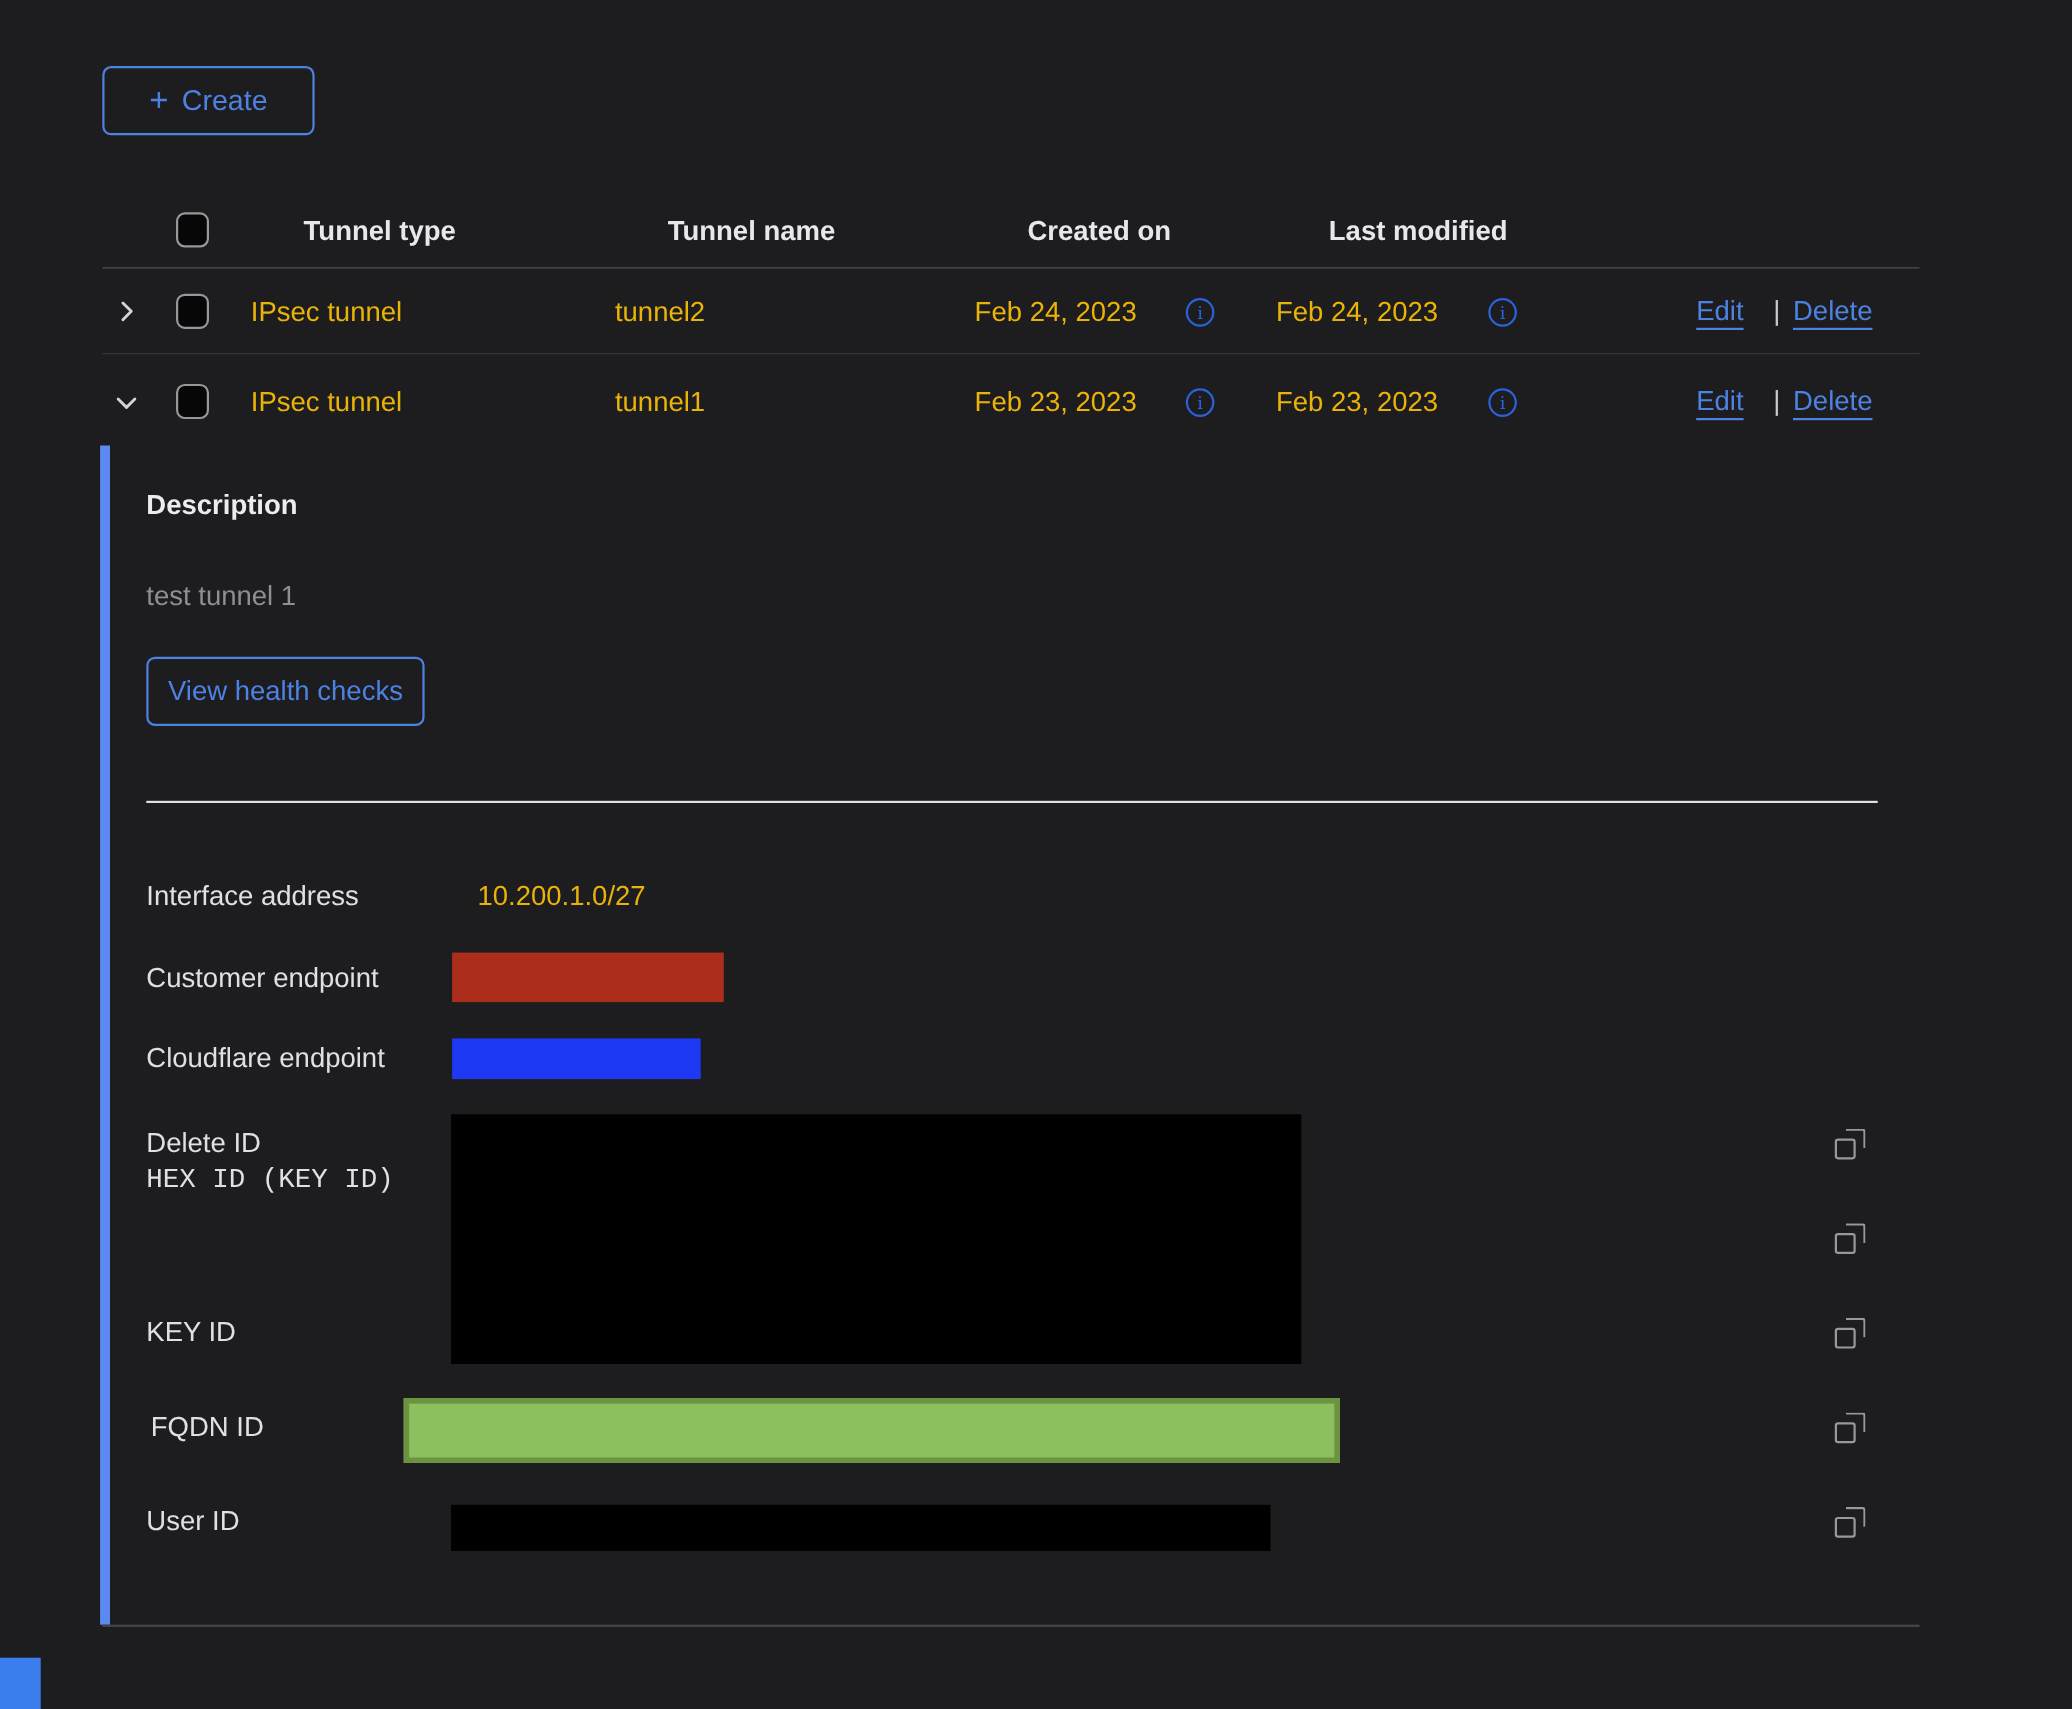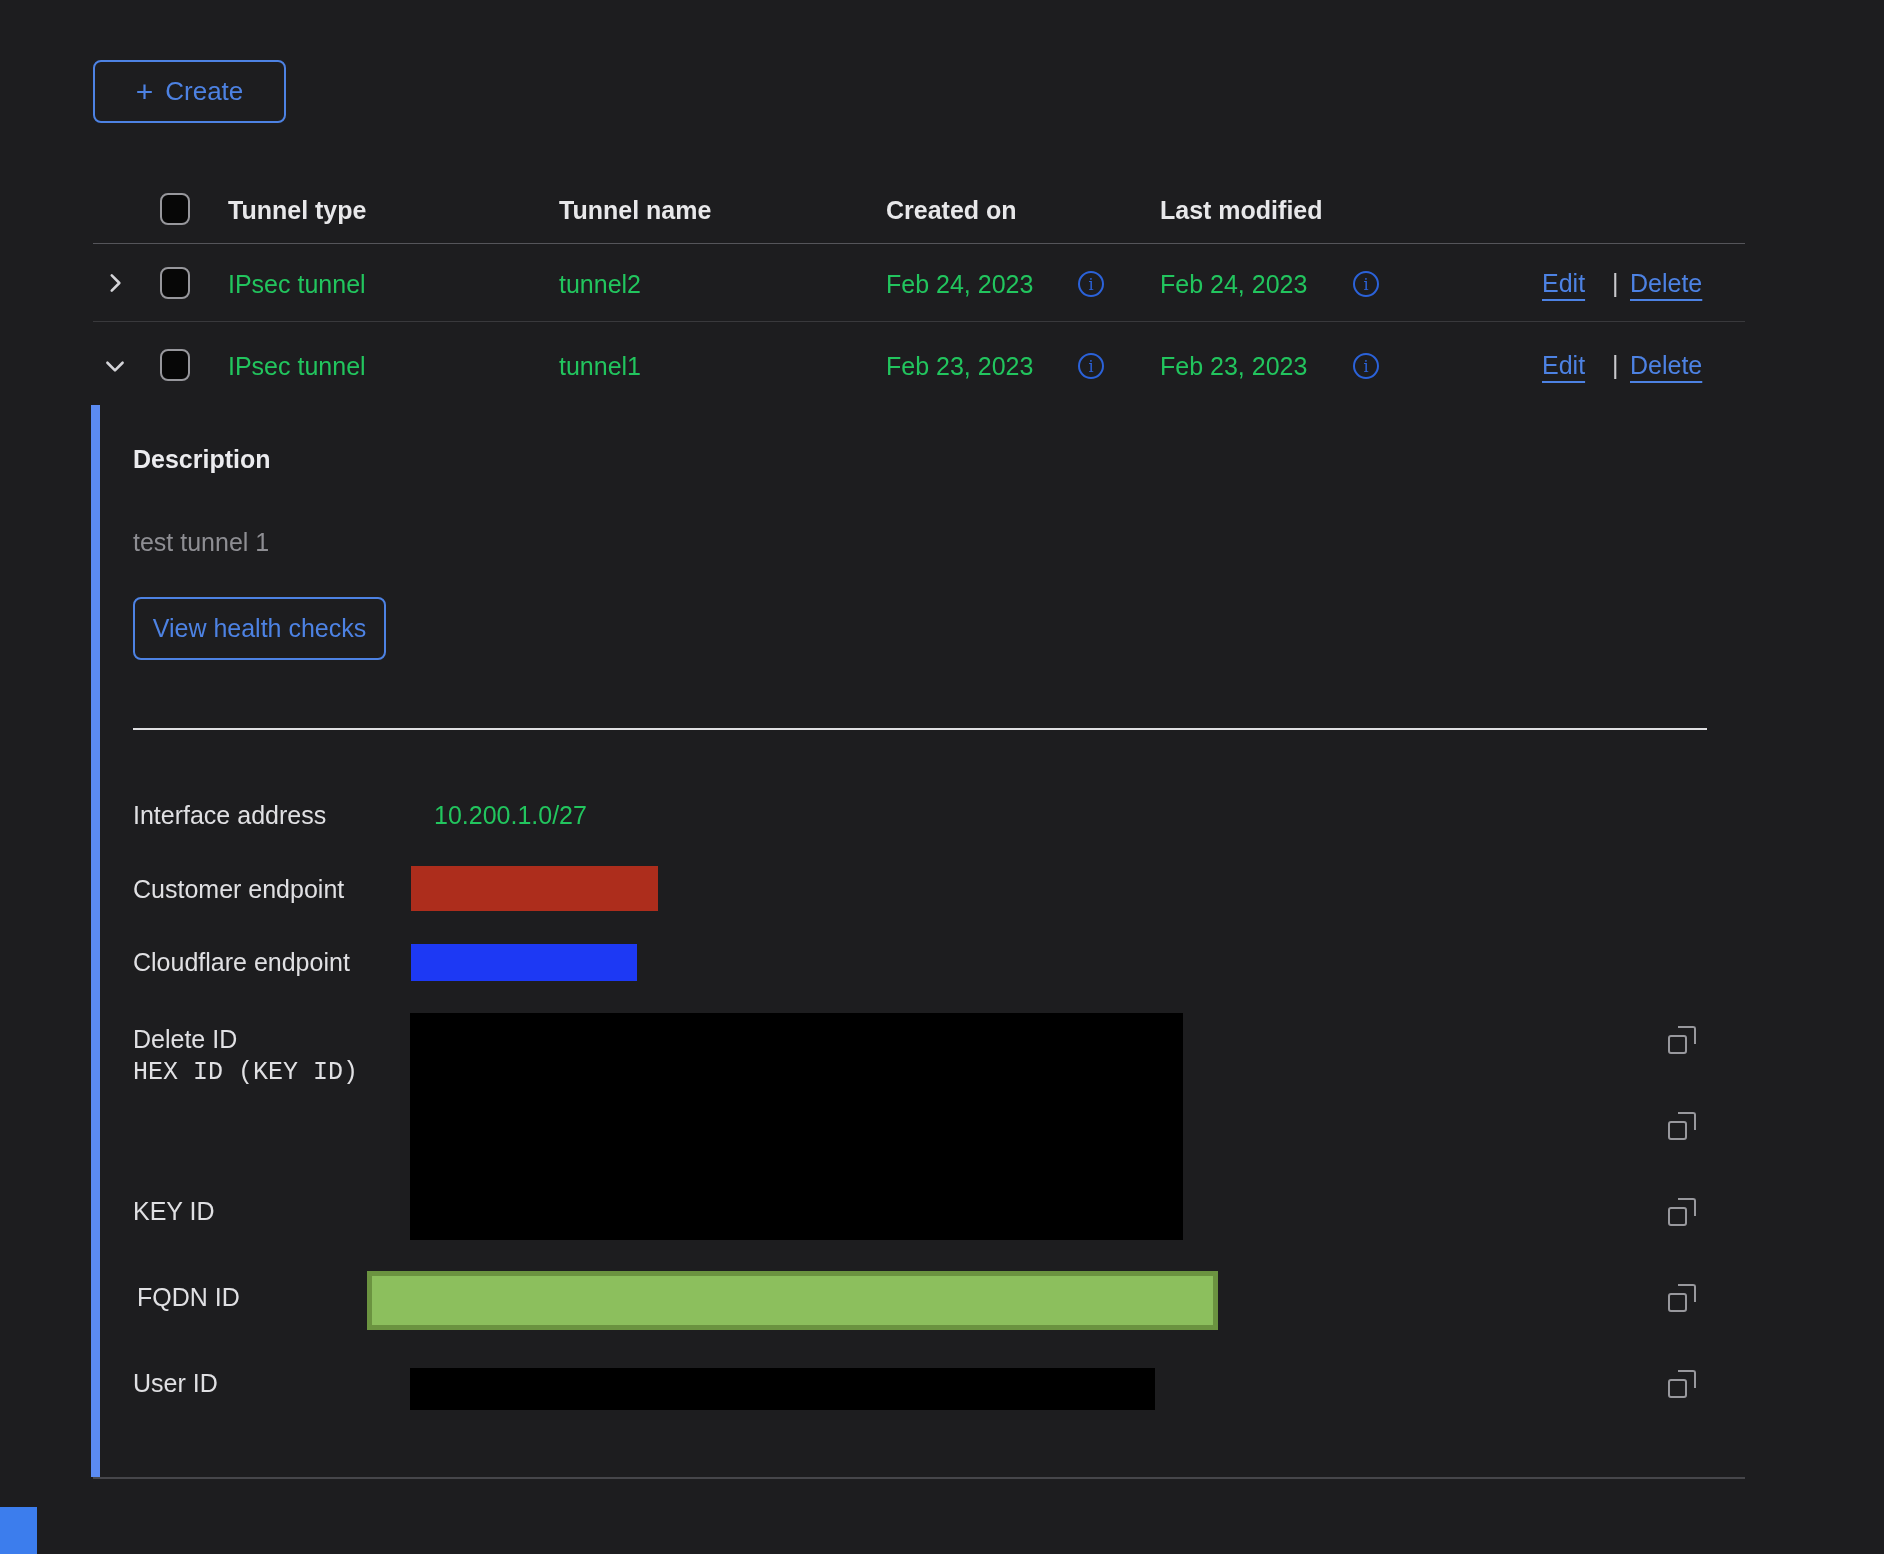--- a/index.html
+++ b/index.html
@@ -24,22 +24,22 @@
     display: flex;
     align-items: center;
     justify-content: center;
     font-size: 26px;
     cursor: pointer;
     font-family: "Liberation Sans", sans-serif;
   }
   .plus-glyph { font-size: 30px; font-weight: 300; margin-right: 12px; line-height: 1; }
 
   
-  .hdr-cell { font-size: 25px; font-weight: 700; color: #e8e8ea; white-space: nowrap; }
-  .cell { font-size: 25px; color: #22c55e; white-space: nowrap; }
+  .hdr-cell { font-size: 25px; font-weight: 700; color: #e8e8ea; white-space: nowrap; margin-left: 48px; }
+  .cell { font-size: 25px; color: #eab308; white-space: nowrap; }
   .row-line { border-bottom: 1px solid #39393c; }
   .hdr-line { border-bottom: 1px solid #55555a; }
 
   .checkbox {
     width: 30px; height: 32px;
     border: 2px solid #97979c;
     border-radius: 8px;
     background: #070707;
     cursor: pointer;
   }

